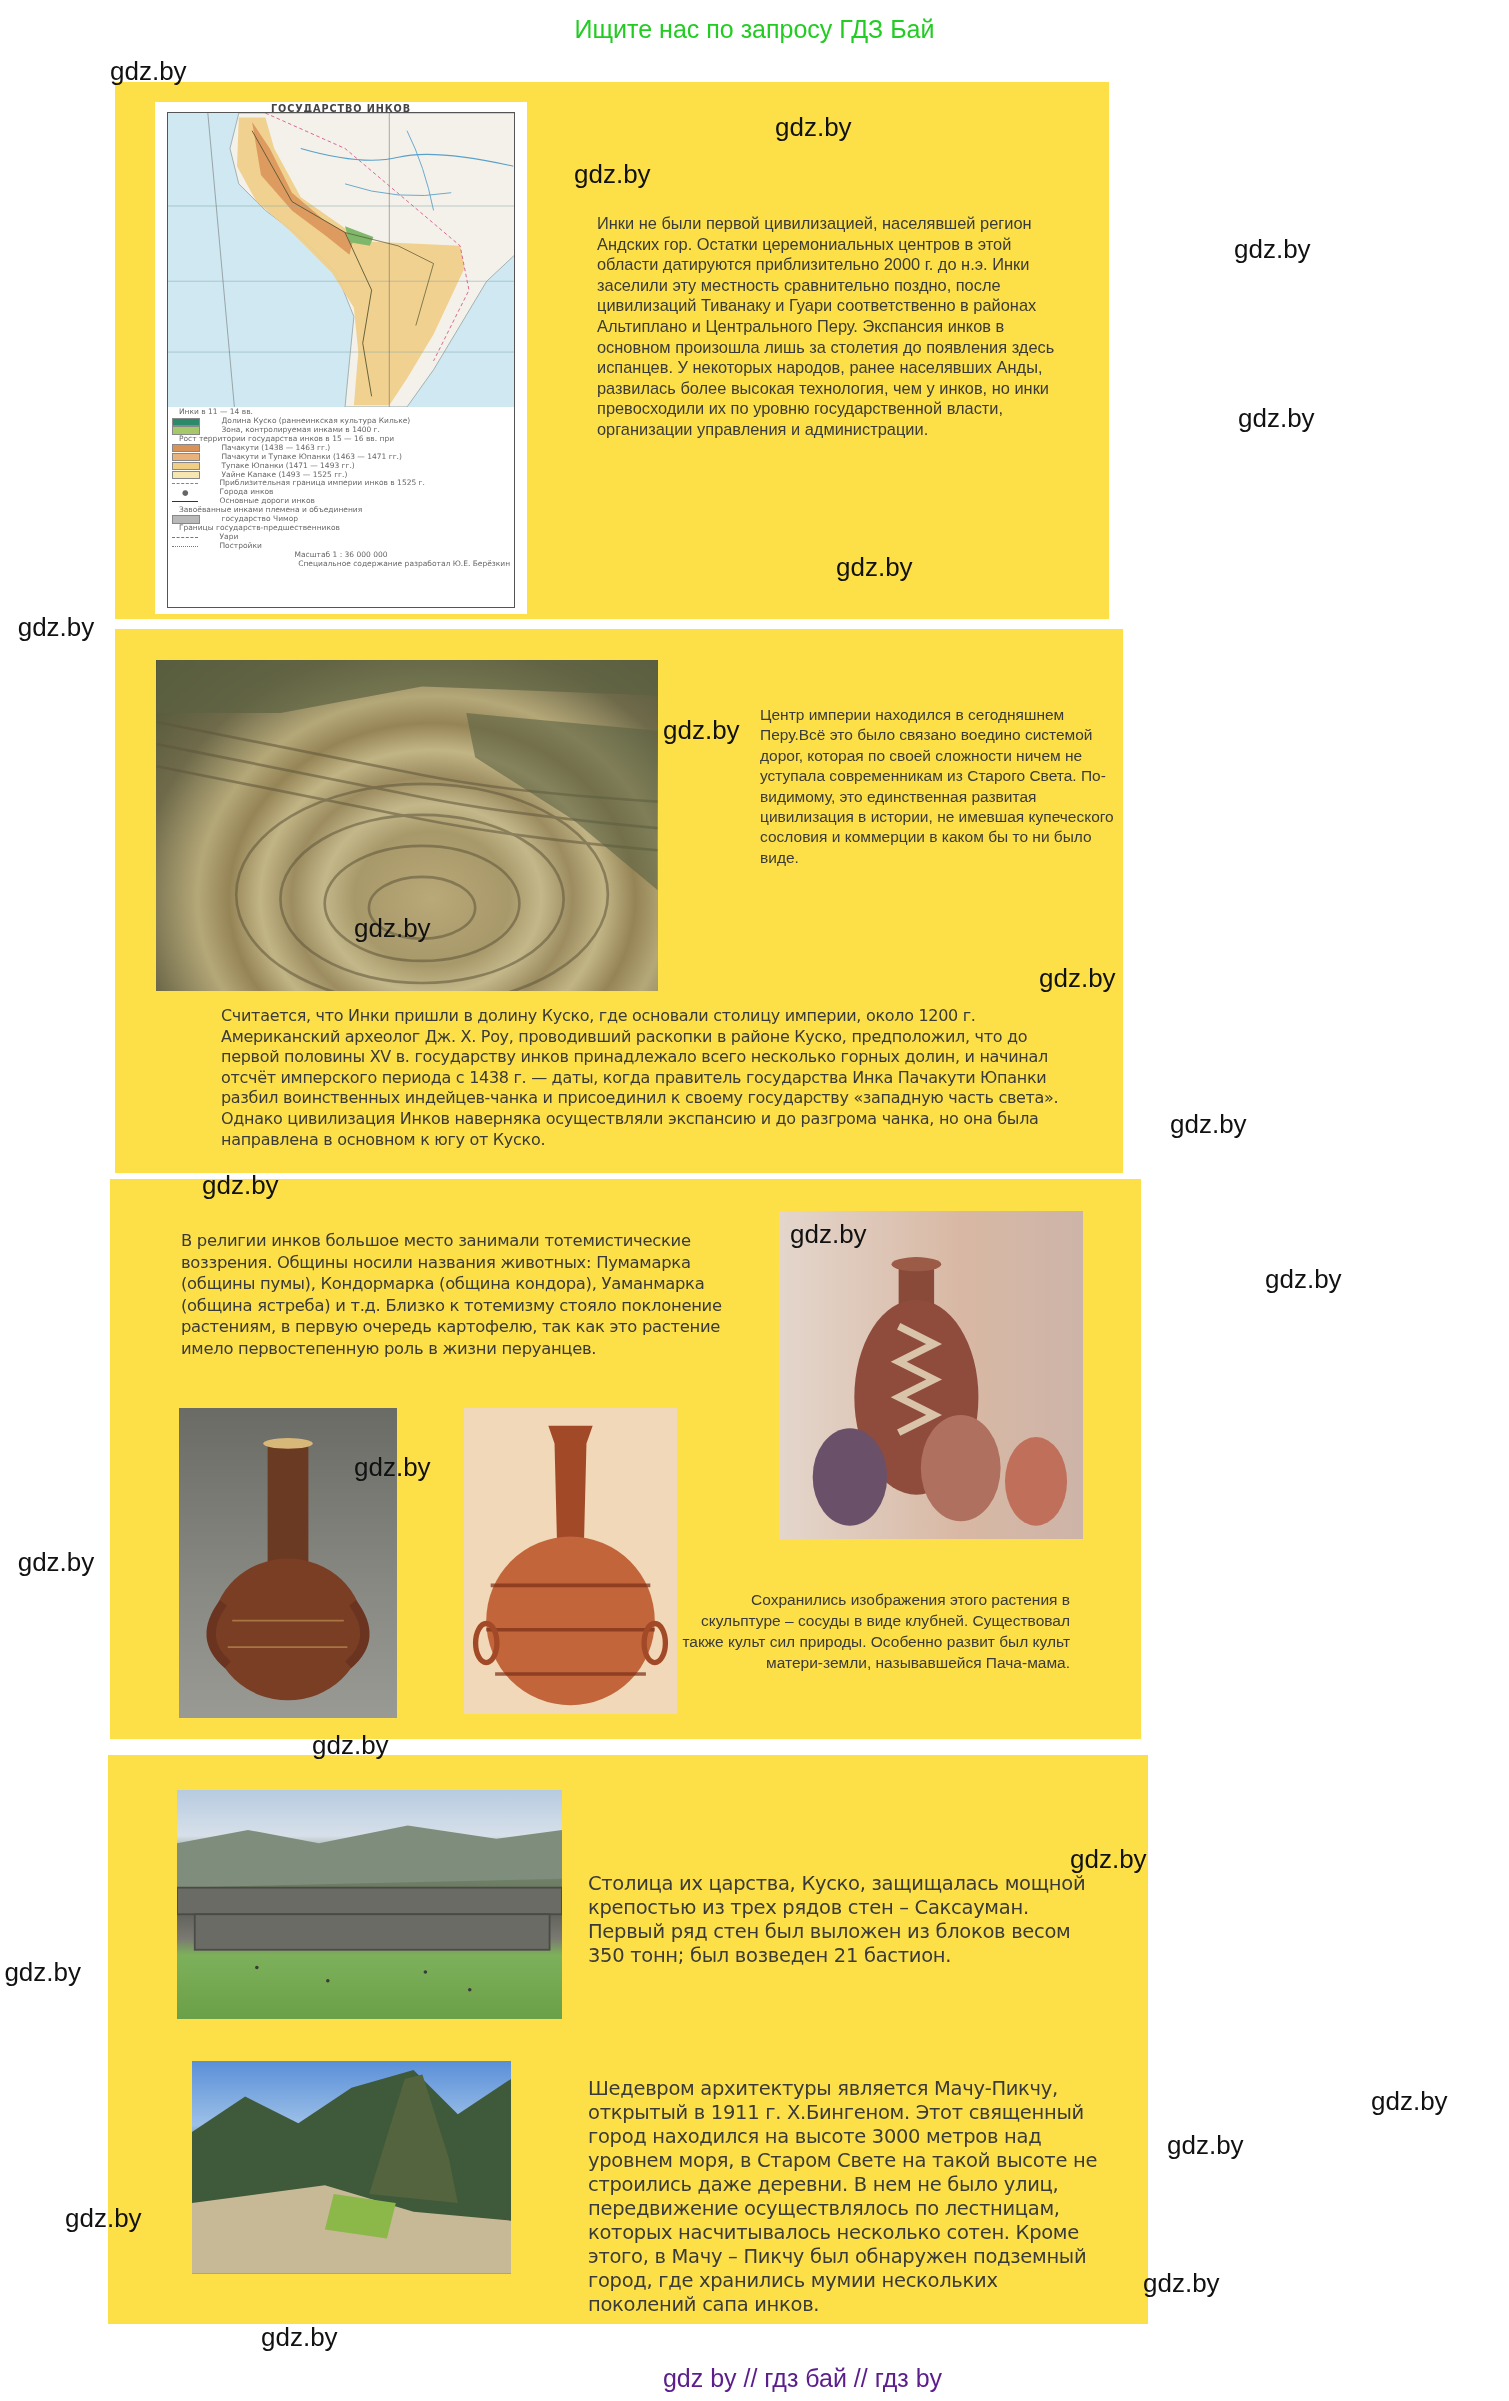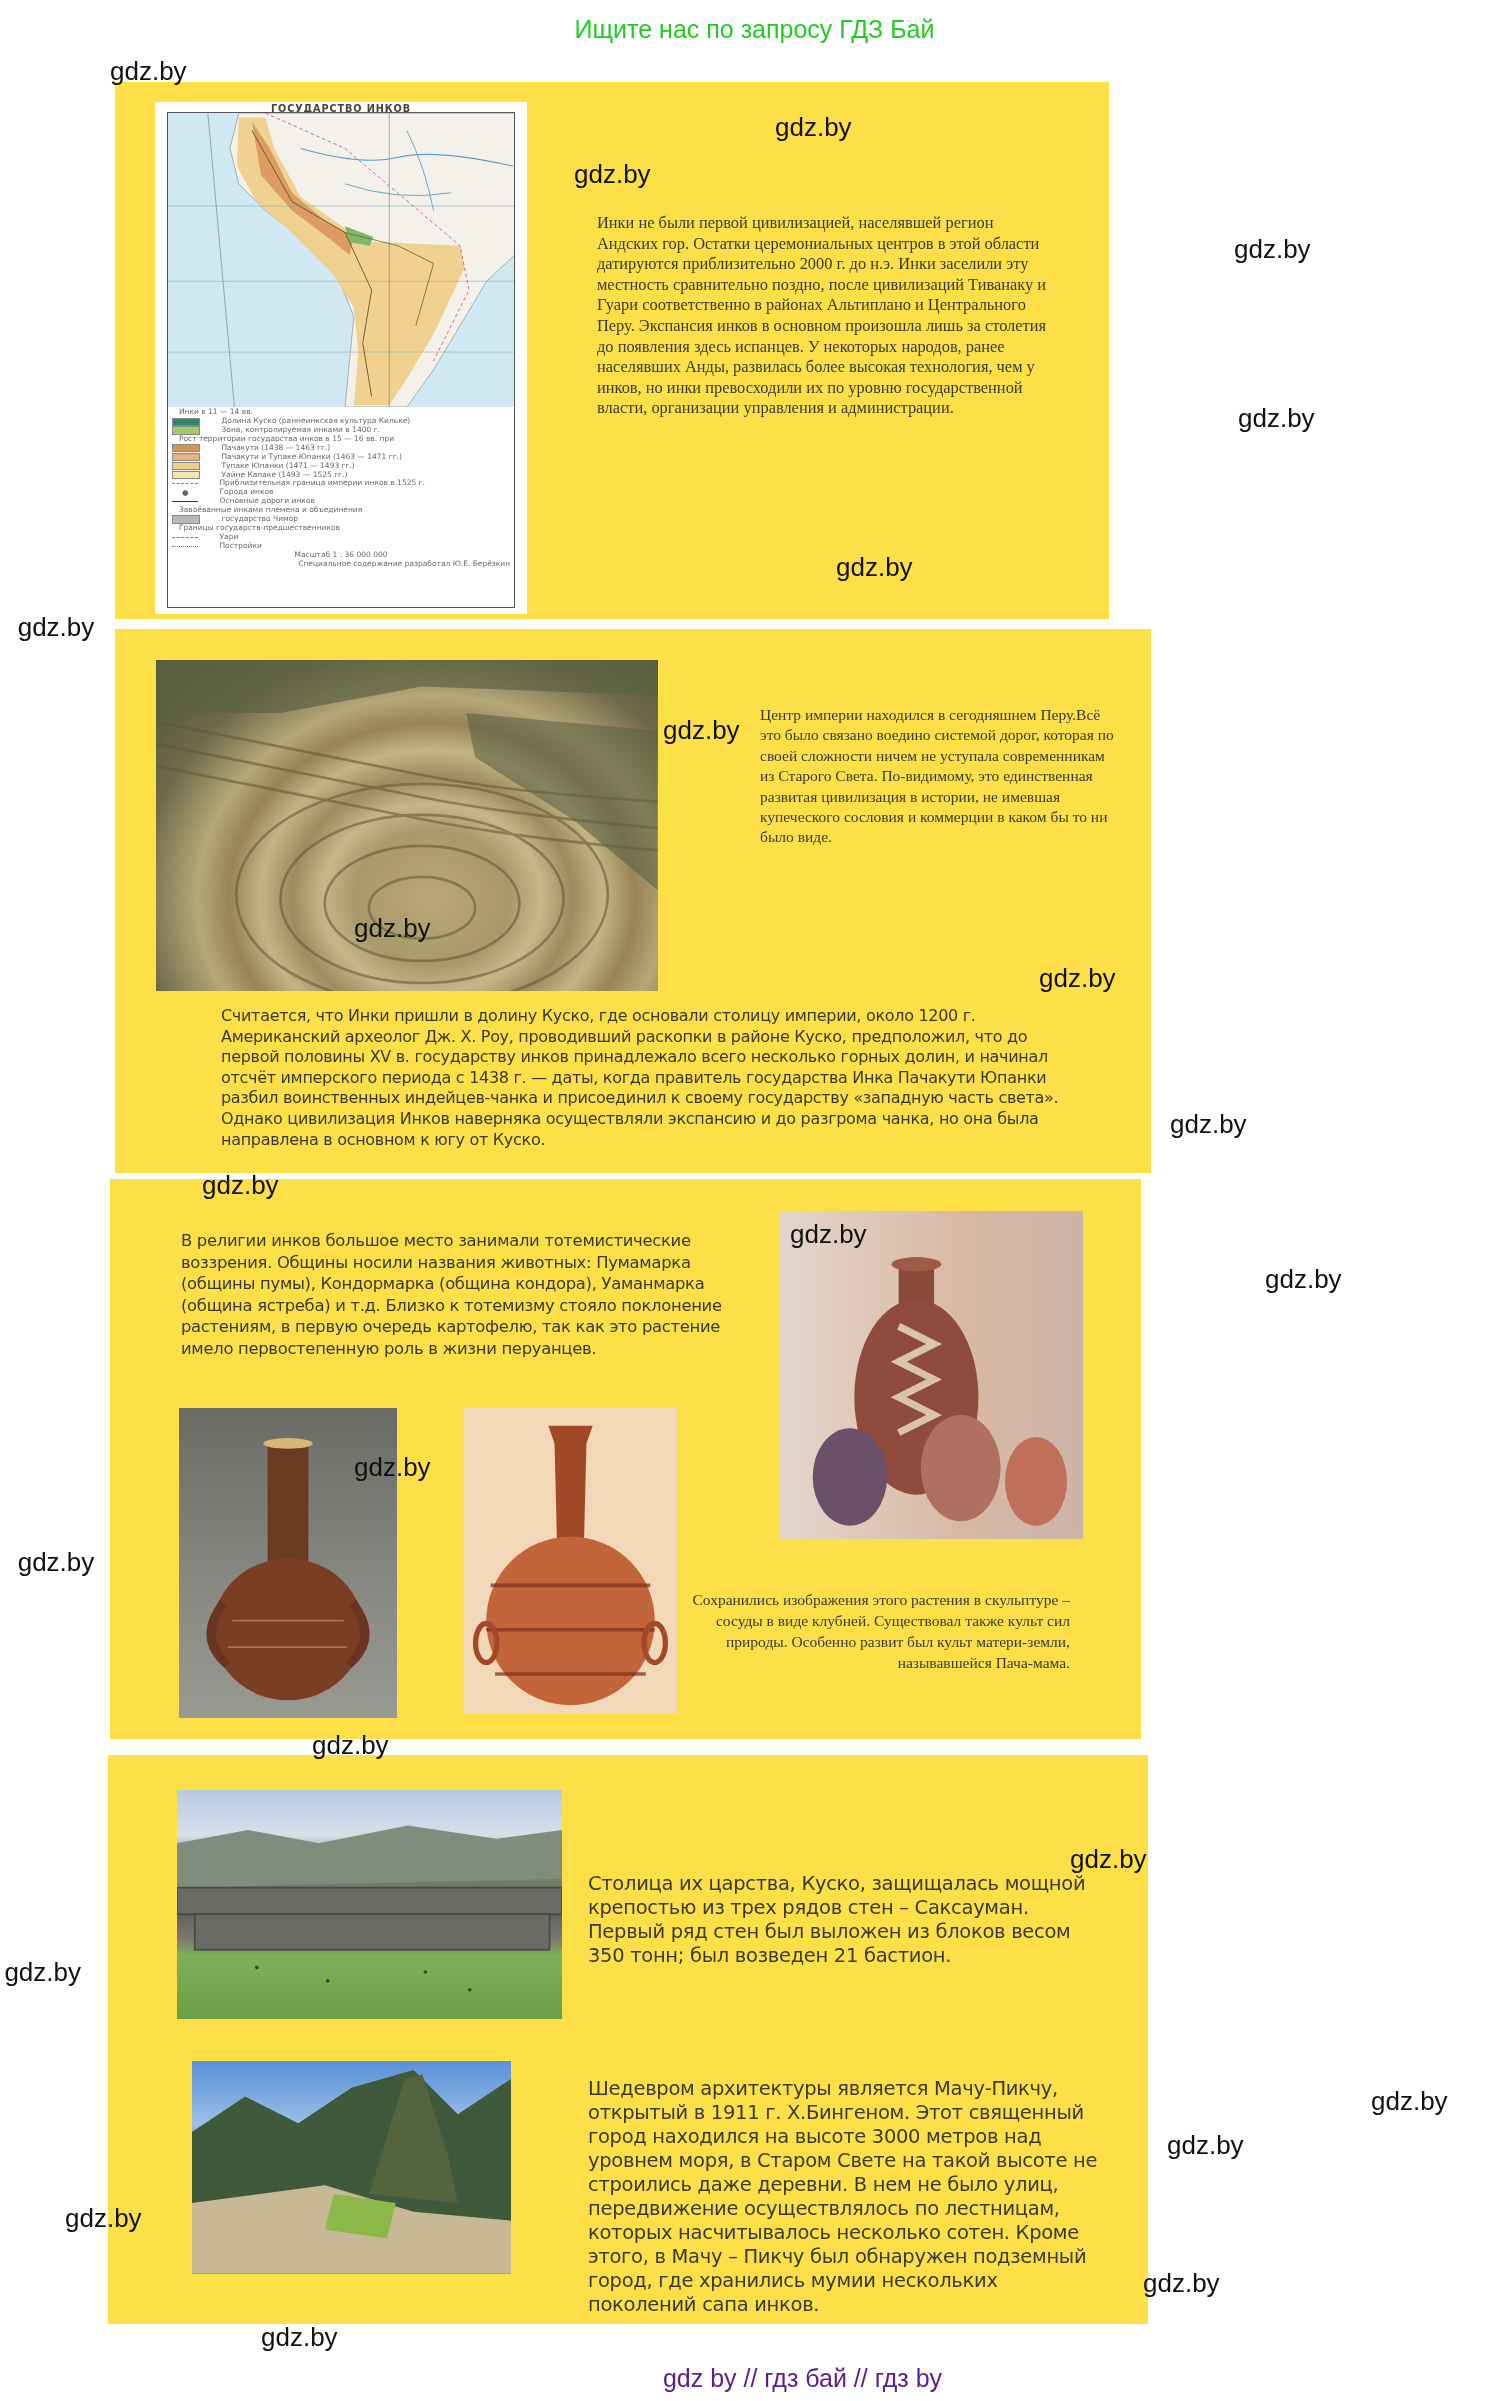--- a/index.html
+++ b/index.html
@@ -18,21 +18,21 @@
     font-family:"Liberation Sans", sans-serif; font-size:25px; color:#5b1e8c;padding-left:48px;
   }
   .wm {
     position:absolute; font-family:"Liberation Sans", sans-serif; font-size:26px;
     color:#111; line-height:28px; white-space:nowrap; z-index:10;
   }
   .slide {
     position:absolute; background:#fde047;
   }
   .slide-text {
-    position:absolute; color:#3a3a3a; font-family:Liberation Serif, serif;
+    position:absolute; color:#3a3a3a; font-family:Liberation Sans, sans-serif;
     font-size:16.4px; line-height:20.6px;
   }
   .slide-text.cond { font-family:"DejaVu Sans", sans-serif; font-size:16px; line-height:20.6px; letter-spacing:-0.3px; }
   .slide-title {
     position:absolute; font-family:"DejaVu Sans", sans-serif; font-size:48px; color:#2e2e2e; font-weight:normal;
   }
   .photo { position:absolute; overflow:hidden; }
 
   
   .map-frame { position:absolute; background:#fff; }
@@ -131,21 +131,21 @@
           <span class="leg-sw" style="border:none; border-top:0.9px dotted #777; height:0"></span>
           <span class="leg-txt">Постройки</span>
         </div>
       <div style="text-align:center">Масштаб 1 : 36 000 000</div>
       <div style="text-align:right">Специальное содержание разработал Ю.Е. Берёзкин</div>
     </div>
   </div>
   <div class="slide-text" style="left:482px; top:131px; width:461px;">Инки не были первой цивилизацией, населявшей регион Андских гор. Остатки церемониальных центров в этой области датируются приблизительно 2000 г. до н.э. Инки заселили эту местность сравнительно поздно, после цивилизаций Тиванаку и Гуари соответственно в районах Альтиплано и Центрального Перу. Экспансия инков в основном произошла лишь за столетия до появления здесь испанцев. У некоторых народов, ранее населявших Анды, развилась более высокая технология, чем у инков, но инки превосходили их по уровню государственной власти, организации управления и администрации.</div>
 </div>
 
-<div class="slide" style="left:115px; top:629px; width:1008px; height:544px;padding-left:28px;">
+<div class="slide" style="left:115px; top:629px; width:1008px; height:544px;">
   <div class="photo" style="left:41px; top:31px; width:502px; height:331px; background:radial-gradient(ellipse at 55% 72%, #b9a878 0%, #a8996a 20%, #c4b88a 28%, #9c8c60 36%, #c2b585 44%, #958456 52%, #b5a878 60%, #6f6a4a 75%, #4a5236 100%);">
     <svg width="502" height="331" viewBox="0 0 566 374">
       <g fill="none" stroke="#5f553a" stroke-width="3" opacity="0.55">
         <ellipse cx="300" cy="280" rx="60" ry="35"></ellipse>
         <ellipse cx="300" cy="275" rx="110" ry="65"></ellipse>
         <ellipse cx="300" cy="270" rx="160" ry="95"></ellipse>
         <ellipse cx="300" cy="265" rx="210" ry="125"></ellipse>
         <path d="M0 70 Q200 110 300 130 T566 160"></path>
         <path d="M0 95 Q200 135 300 155 T566 190"></path>
         <path d="M0 120 Q200 160 300 180 T566 215"></path>

